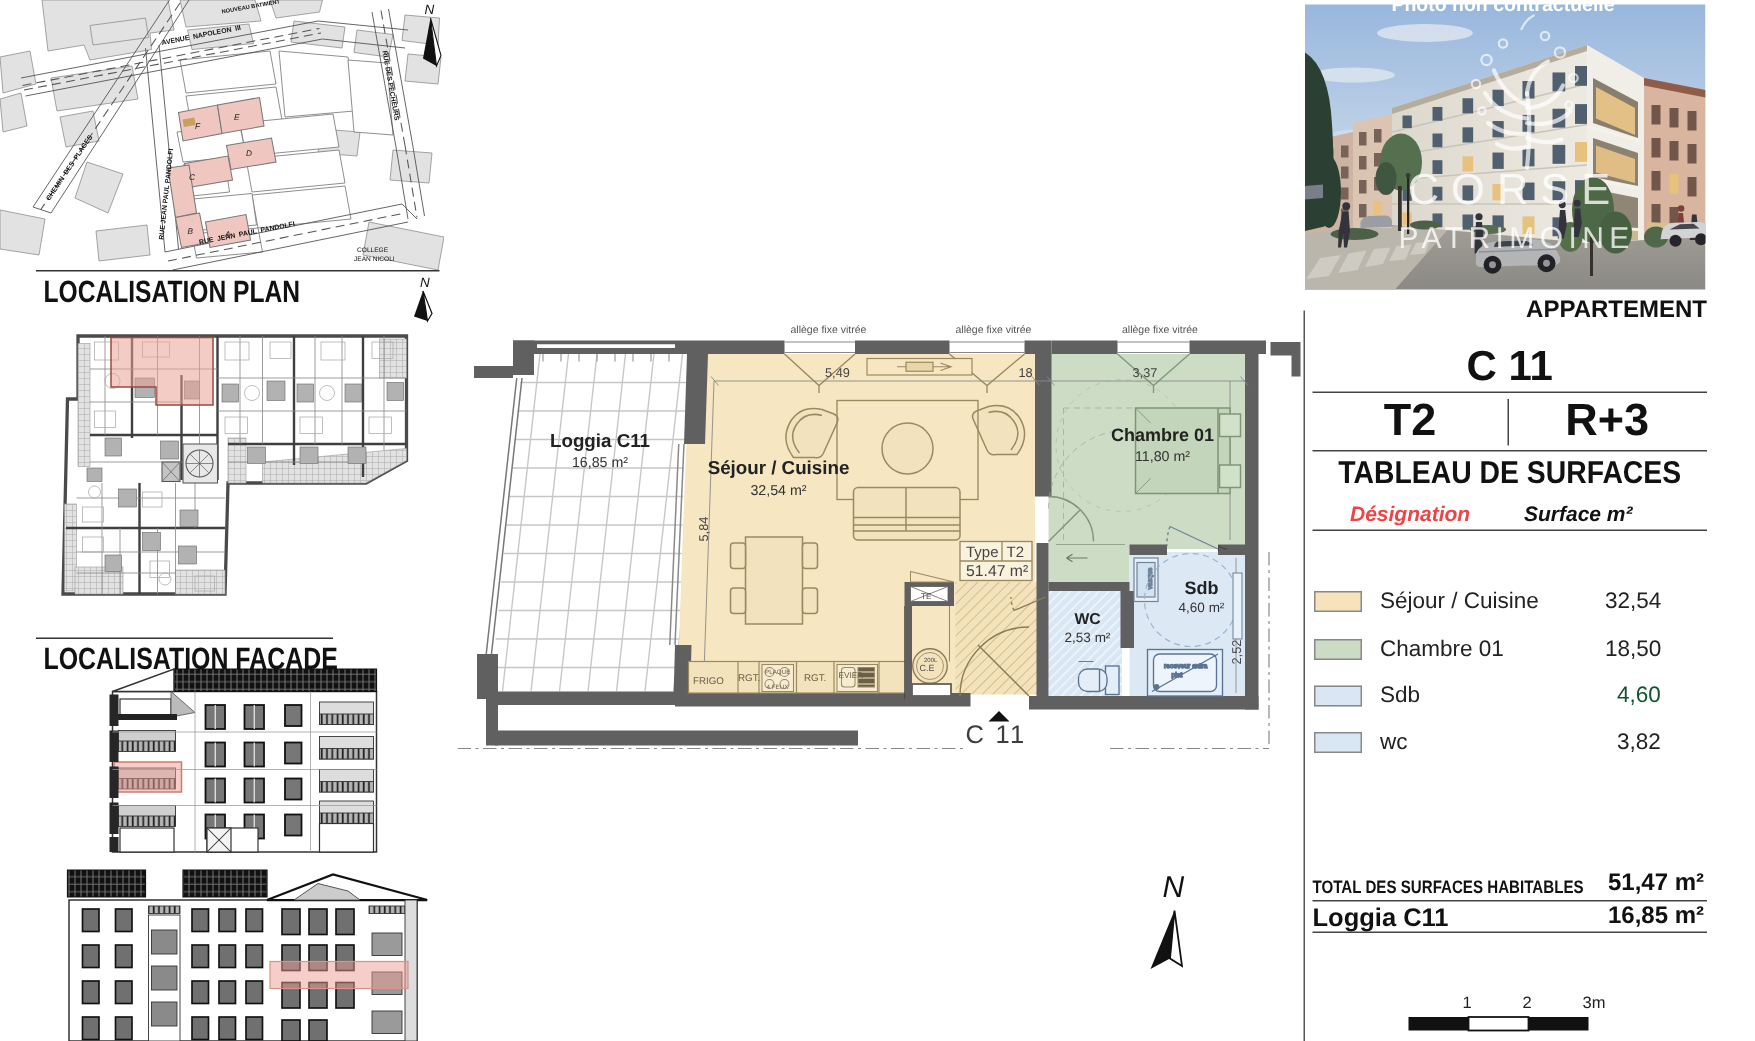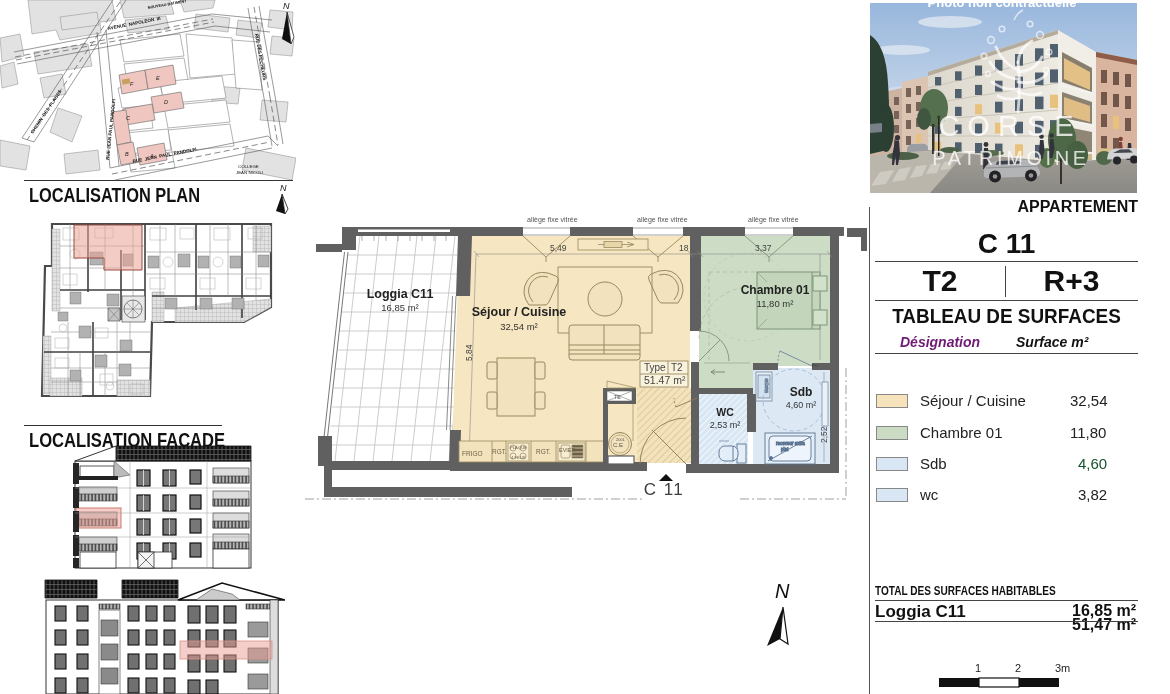--- a/index.html
+++ b/index.html
@@ -1040,42 +1040,42 @@
 <div class="hline" style="left:875px;top:261px;width:263px;background:#444;"></div>
 
 <div class="abs" style="left:875px;top:264px;width:130px;text-align:center;font-size:30px;font-weight:bold;color:#111;">T2</div>
 
 <div class="abs" style="left:1005px;top:264px;width:133px;text-align:center;font-size:30px;font-weight:bold;color:#111;">R+3</div>
 <div class="vline" style="left:1005px;top:266px;height:31px;background:#444;"></div>
 <div class="hline" style="left:875px;top:300px;width:263px;background:#444;"></div>
 
 <div class="abs" style="left:875px;top:304px;width:263px;text-align:center;font-size:21px;font-weight:bold;color:#111;transform:scaleX(0.9);">TABLEAU DE SURFACES</div>
 
-<div class="abs" style="left:900px;top:334px;font-size:14px;font-weight:bold;font-style:italic;color:#701a75;text-align:center;">Désignation</div>
+<div class="abs" style="left:900px;top:334px;font-size:14px;font-weight:bold;font-style:italic;color:#ef4444;text-align:center;">Désignation</div>
 <div class="abs" style="left:1016px;top:334px;font-size:14px;font-weight:bold;font-style:italic;color:#111;">Surface m²</div>
 <div class="hline" style="left:875px;top:353px;width:263px;background:#444;"></div>
 
 <div class="abs" style="left:876px;top:394px;width:30px;height:12px;background:#f6e3bc;border:1px solid #888;"></div>
 <div class="abs" style="left:920px;top:392px;font-size:15px;color:#222;">Séjour / Cuisine</div>
 <div class="abs" style="left:1070px;top:392px;font-size:15px;color:#222;">32,54</div>
 
 <div class="abs" style="left:876px;top:426px;width:30px;height:12px;background:#ccdcc4;border:1px solid #888;"></div>
 <div class="abs" style="left:920px;top:424px;font-size:15px;color:#222;">Chambre 01</div>
-<div class="abs" style="left:1070px;top:424px;font-size:15px;color:#222;">11,80</div>
+<div class="abs" style="left:1070px;top:424px;font-size:15px;color:#222;">18,50</div>
 
 <div class="abs" style="left:876px;top:457px;width:30px;height:12px;background:#d9e7f4;border:1px solid #888;"></div>
 <div class="abs" style="left:920px;top:455px;font-size:15px;color:#222;">Sdb</div>
 <div class="abs" style="left:1078px;top:455px;font-size:15px;color:#14532d;">4,60</div>
 
 <div class="abs" style="left:876px;top:488px;width:30px;height:12px;background:#d9e7f4;border:1px solid #888;"></div>
 <div class="abs" style="left:920px;top:486px;font-size:15px;color:#222;">wc</div>
 <div class="abs" style="left:1078px;top:486px;font-size:15px;color:#222;">3,82</div>
 
 <div class="abs" style="left:875px;top:584px;font-size:12px;font-weight:bold;color:#111;transform:scaleX(0.84);transform-origin:0 0;white-space:nowrap;">TOTAL DES SURFACES HABITABLES</div>
-<div class="abs" style="left:1072px;top:580px;font-size:16px;font-weight:bold;color:#111;margin-top:36px;">51,47 m²</div>
+<div class="abs" style="left:1072px;top:580px;font-size:16px;font-weight:bold;color:#111;">51,47 m²</div>
 <div class="hline" style="left:875px;top:600px;width:263px;background:#444;"></div>
 <div class="abs" style="left:875px;top:602px;font-size:17px;font-weight:bold;color:#111;">Loggia C11</div>
 <div class="abs" style="left:1072px;top:602px;font-size:16px;font-weight:bold;color:#111;">16,85 m²</div>
 <div class="hline" style="left:875px;top:621px;width:263px;background:#444;"></div>
 
 <svg class="abs" style="left:755px;top:580px" width="50" height="75" viewBox="0 0 50 75">
   <text x="20" y="18" font-size="20" font-style="italic" fill="#111" font-family="Liberation Sans,sans-serif">N</text>
   <polygon points="28,27 12,66 25,59" fill="#111"></polygon>
   <polygon points="28,27 25,59 33,64" fill="#fff" stroke="#111" stroke-width="1.2"></polygon>
 </svg>

